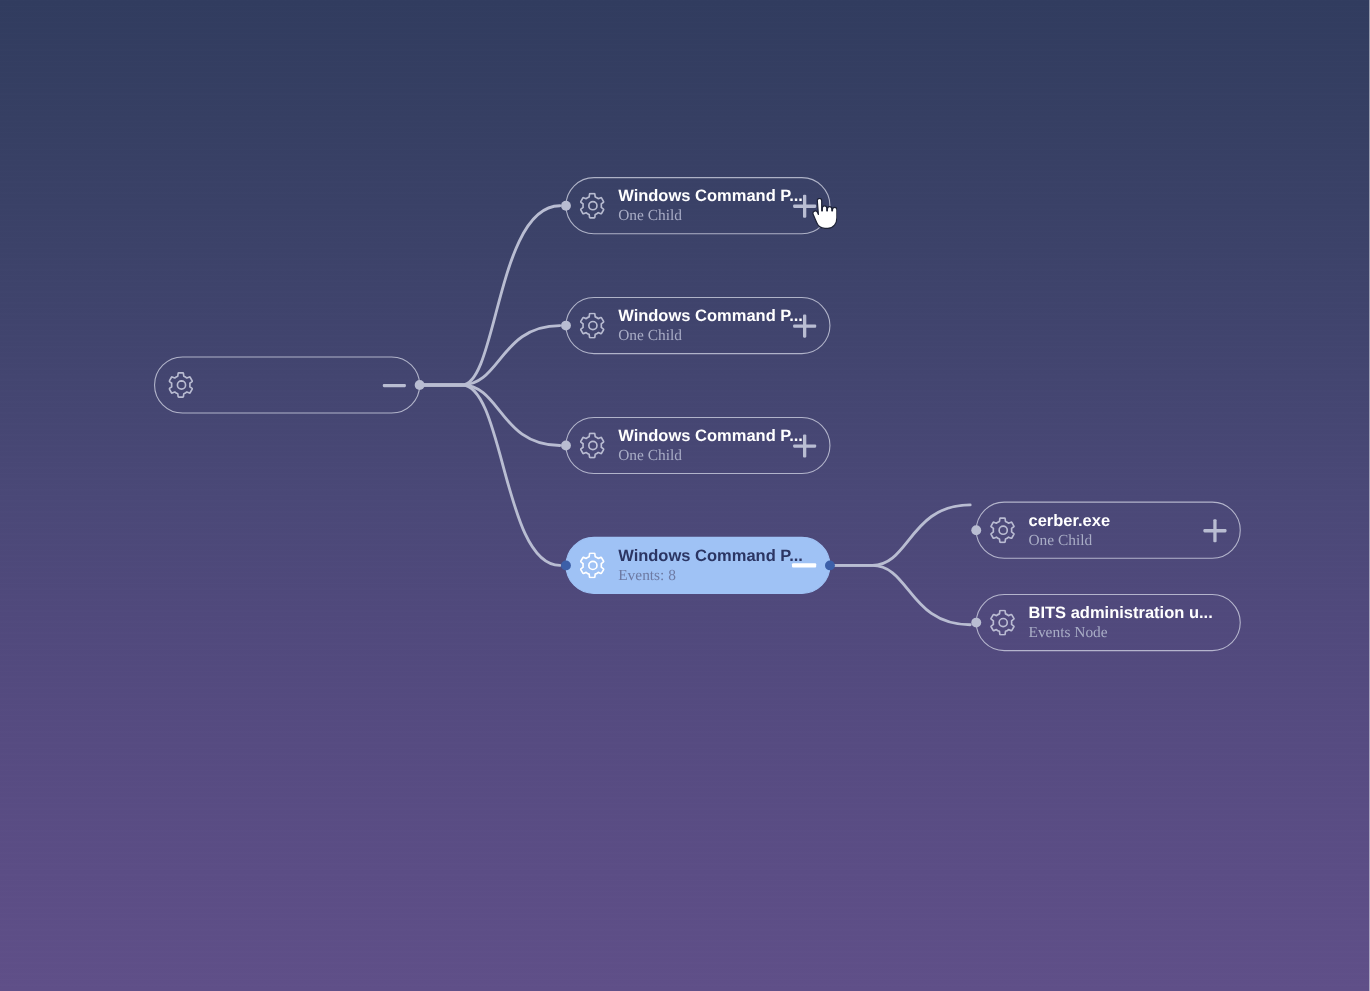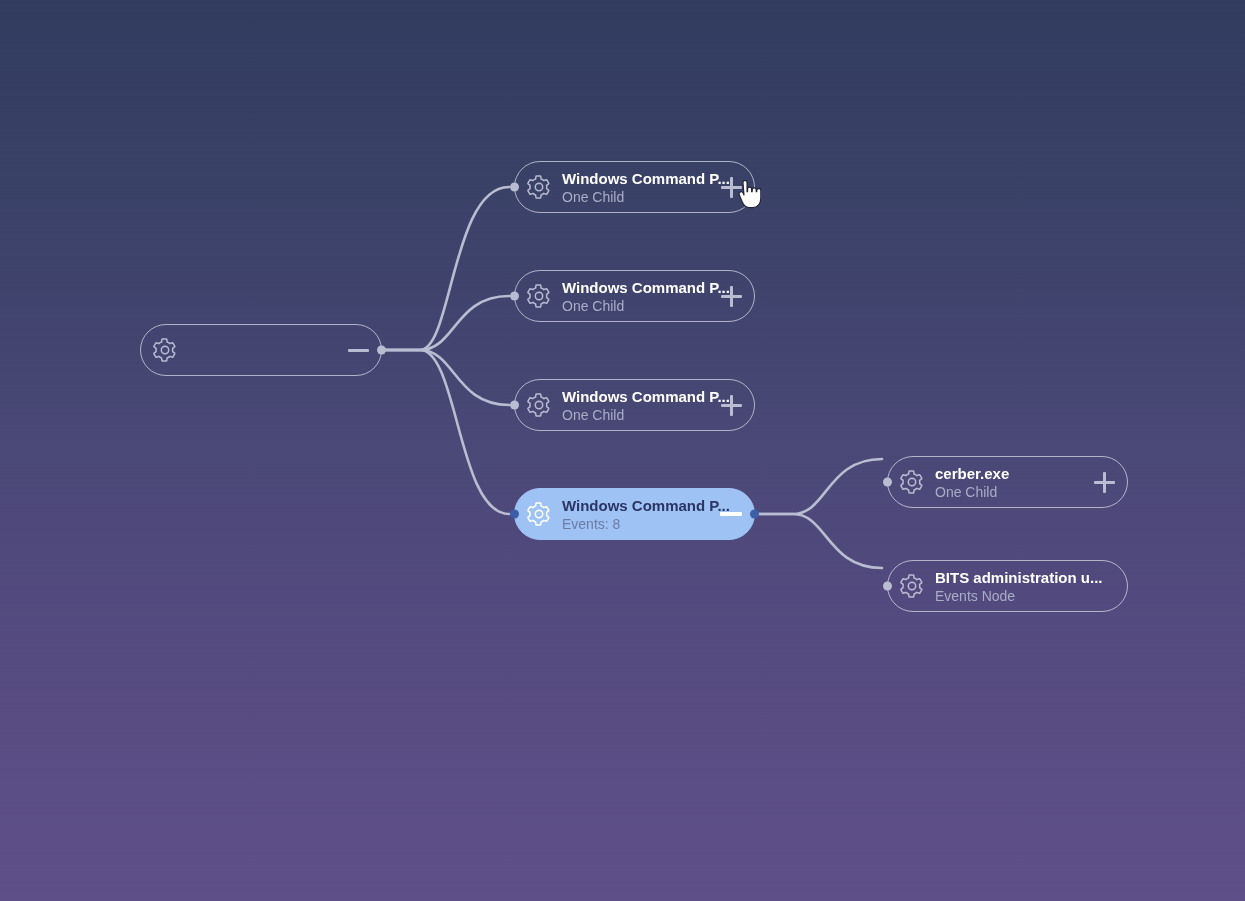--- a/index.html
+++ b/index.html
@@ -54,21 +54,21 @@
   .node .labels{
     flex:1 1 auto; min-width:0;
     display:flex; flex-direction:column; justify-content:center;
   }
   .node .title{
     font-size:15px; font-weight:bold; line-height:19px;
     color:#ffffff; white-space:nowrap; overflow:hidden;
   }
   .node .subtitle{
     font-size:14px; font-weight:normal; line-height:18px;
-    color:#a9adc6; white-space:nowrap; overflow:hidden;
+    color:#a9adc6; white-space:nowrap; overflow:hidden;font-family:Liberation Serif, serif;
   }
 
   
   .toggle{
     position:absolute;
     right:10px; top:50%; transform:translateY(-50%);
     width:26px; height:26px;
     display:flex; align-items:center; justify-content:center;
     cursor:pointer;
   }
@@ -198,21 +198,21 @@
         <path d="M19.6 13.6c.05-.4.08-.8.08-1.6s-.03-1.2-.08-1.6l2-1.55a.5.5 0 0 0 .12-.62l-1.9-3.3a.5.5 0 0 0-.6-.22l-2.36.95a7.2 7.2 0 0 0-2.76-1.6L13.75 1.4a.5.5 0 0 0-.5-.42h-3.8a.5.5 0 0 0-.5.42L8.6 4.06a7.3 7.3 0 0 0-2.76 1.6L3.48 4.71a.5.5 0 0 0-.6.22l-1.9 3.3a.5.5 0 0 0 .12.62l2 1.55c-.05.4-.08.8-.08 1.6s.03 1.2.08 1.6l-2 1.55a.5.5 0 0 0-.12.62l1.9 3.3a.5.5 0 0 0 .6.22l2.36-.95a7.2 7.2 0 0 0 2.76 1.6l.35 2.66a.5.5 0 0 0 .5.42h3.8a.5.5 0 0 0 .5-.42l.35-2.66a7.3 7.3 0 0 0 2.76-1.6l2.36.95a.5.5 0 0 0 .6-.22l1.9-3.3a.5.5 0 0 0-.12-.62z" fill="none" stroke="currentColor" stroke-width="1.5" stroke-linejoin="round"></path>
       </svg>
     </span>
     <span class="labels">
       <span class="title">cerber.exe</span>
       <span class="subtitle">One Child</span>
     </span>
     <span class="toggle plus"></span>
 
   </div>
-      <div class="node" style="left: 887px; top: 560px; width: 241px;">
+      <div class="node" style="left: 887px; top: 540px; width: 241px;">
     <span class="port in"></span>
     <span class="gear" style="color: rgb(210, 213, 230);">
       <svg viewBox="0 0 24 24" xmlns="http://www.w3.org/2000/svg">
         <path d="M12 8.3a3.7 3.7 0 1 0 0 7.4 3.7 3.7 0 0 0 0-7.4z" fill="none" stroke="currentColor" stroke-width="1.5"></path>
         <path d="M19.6 13.6c.05-.4.08-.8.08-1.6s-.03-1.2-.08-1.6l2-1.55a.5.5 0 0 0 .12-.62l-1.9-3.3a.5.5 0 0 0-.6-.22l-2.36.95a7.2 7.2 0 0 0-2.76-1.6L13.75 1.4a.5.5 0 0 0-.5-.42h-3.8a.5.5 0 0 0-.5.42L8.6 4.06a7.3 7.3 0 0 0-2.76 1.6L3.48 4.71a.5.5 0 0 0-.6.22l-1.9 3.3a.5.5 0 0 0 .12.62l2 1.55c-.05.4-.08.8-.08 1.6s.03 1.2.08 1.6l-2 1.55a.5.5 0 0 0-.12.62l1.9 3.3a.5.5 0 0 0 .6.22l2.36-.95a7.2 7.2 0 0 0 2.76 1.6l.35 2.66a.5.5 0 0 0 .5.42h3.8a.5.5 0 0 0 .5-.42l.35-2.66a7.3 7.3 0 0 0 2.76-1.6l2.36.95a.5.5 0 0 0 .6-.22l1.9-3.3a.5.5 0 0 0-.12-.62z" fill="none" stroke="currentColor" stroke-width="1.5" stroke-linejoin="round"></path>
       </svg>
     </span>
     <span class="labels">
       <span class="title">BITS administration u...</span>
       <span class="subtitle">Events Node</span>

